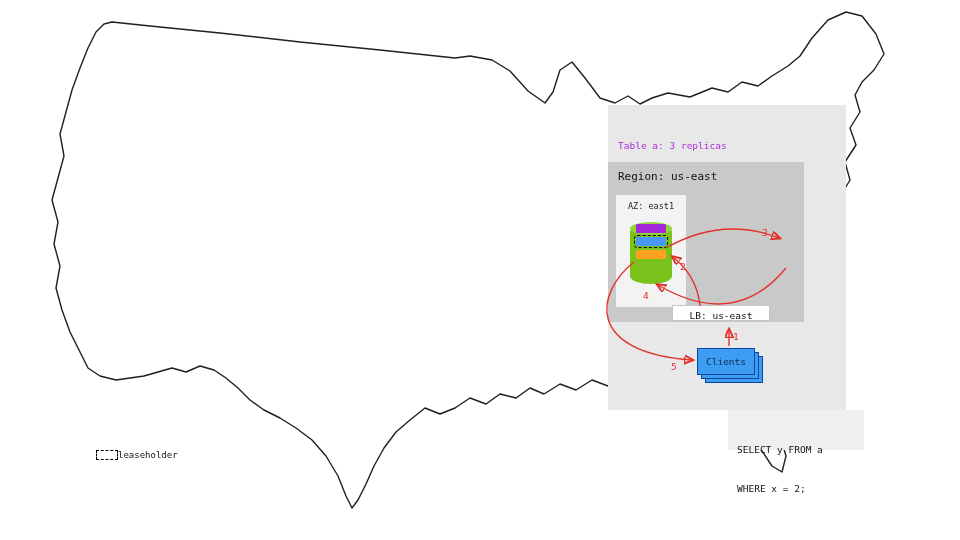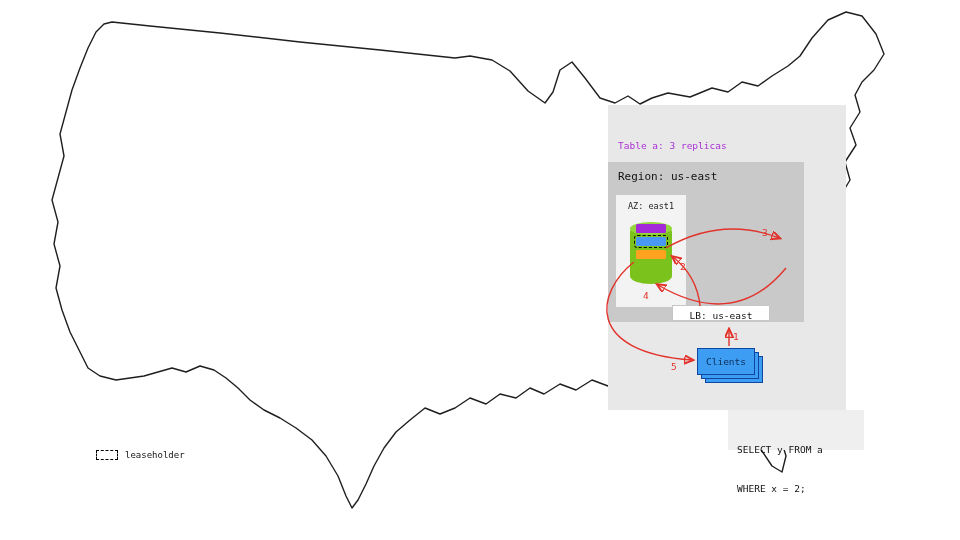--- a/index.html
+++ b/index.html
@@ -42,21 +42,21 @@
   
   .arrows-svg{position:absolute;left:0;top:0;z-index:5;pointer-events:none;}
   .arrows-svg path{fill:none;stroke:#e2322a;stroke-width:1.4;}
   .step-num{position:absolute;z-index:6;color:#e2322a;font-size:9.5px;}
 
   
   .sql-box{position:absolute;left:728px;top:410px;width:136px;height:40px;background:#efefef;
            font-size:9.5px;line-height:13px;padding:7px 0 0 9px;box-sizing:border-box;color:#111;z-index:1;white-space:pre;}
 
   
-  .map-key{position:absolute;left:96px;top:450px;display:flex;align-items:flex-end;gap:7px;z-index:1;}
+  .map-key{position:absolute;left:96px;top:450px;display:flex;align-items:flex-end;z-index:1;}
   .key-box{width:22px;height:10px;border:1.5px dashed #000;box-sizing:border-box;}
   .key-label{font-size:9px;color:#111;}
 </style>
 </head>
 <body>
 
 <div class="stage">
 
   <svg class="map-svg" width="960" height="540" viewBox="0 0 960 540">
     <path d="M112,22 L150,26 L220,33 L300,42 L380,50 L455,58 L470,56 L492,60 L510,71 L528,91 L545,103 L553,92 L560,70 L572,62 L585,78 L600,98 L615,103 L628,96 L640,104 L652,98 L668,93 L690,97 L712,88 L728,92 L742,82 L758,86 L772,76 L788,66 L800,56 L812,38 L828,20 L846,12 L862,16 L876,34 L884,54 L874,70 L862,82 L855,95 L860,112 L850,128 L856,145 L845,162 L850,180 L838,200 L842,218 L830,238 L818,258 L808,278 L795,300 L785,322 L772,342 L760,360 L752,378 L760,396 L772,416 L780,436 L786,456 L782,472 L772,466 L760,448 L748,428 L738,410 L728,396 L714,388 L700,392 L688,384 L672,380 L656,372 L640,380 L624,376 L608,386 L592,380 L576,390 L560,384 L544,394 L530,388 L516,398 L500,394 L486,404 L470,398 L455,408 L440,414 L425,408 L410,420 L396,432 L384,448 L374,466 L366,484 L358,500 L352,508 L346,496 L338,476 L326,456 L312,440 L296,428 L280,418 L264,410 L250,400 L238,388 L226,378 L214,370 L200,366 L186,372 L172,368 L158,372 L144,376 L130,378 L116,380 L100,376 L88,368 L80,352 L70,332 L62,310 L56,288 L60,266 L54,244 L58,222 L52,200 L58,178 L64,156 L60,134 L66,112 L72,90 L80,68 L88,48 L96,32 L104,24 Z"></path>

